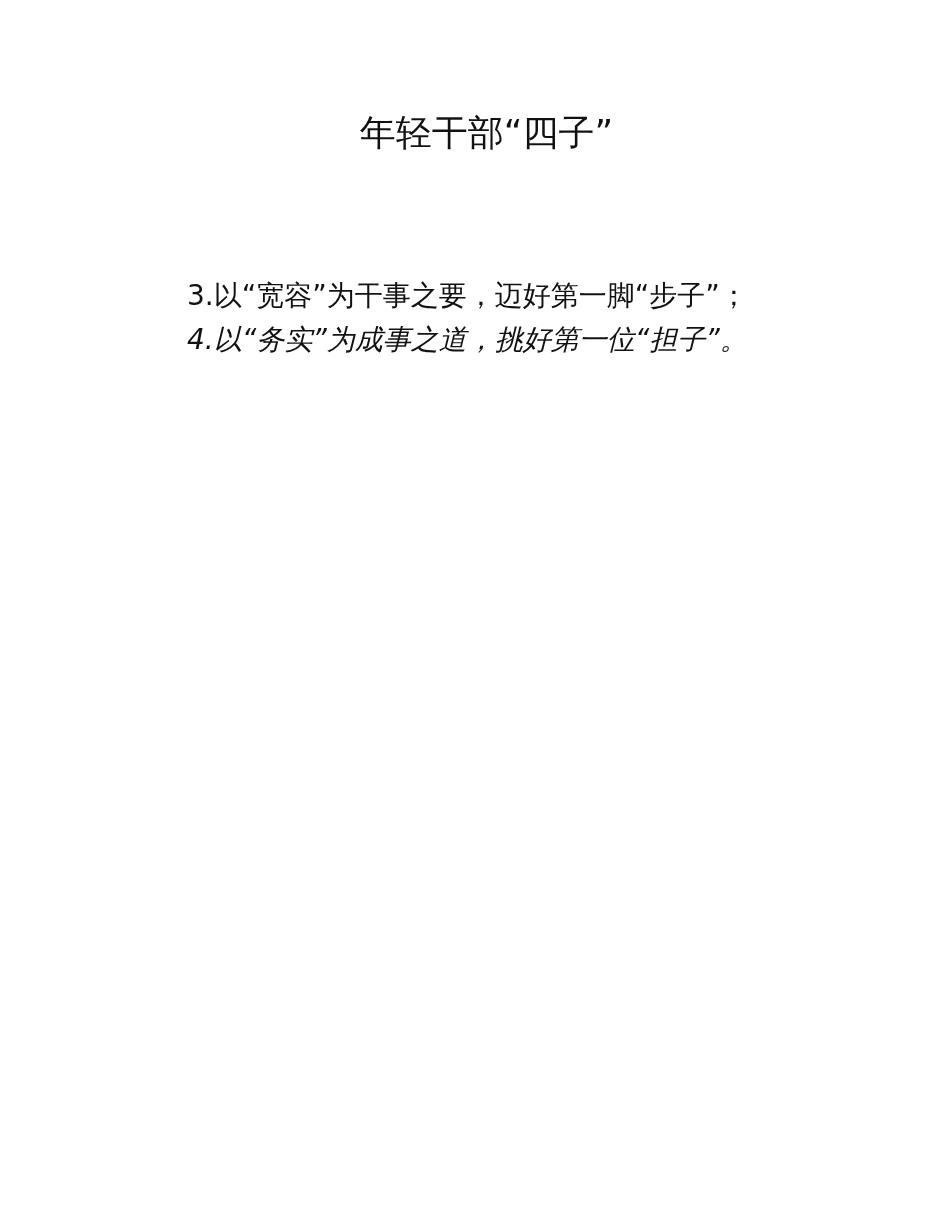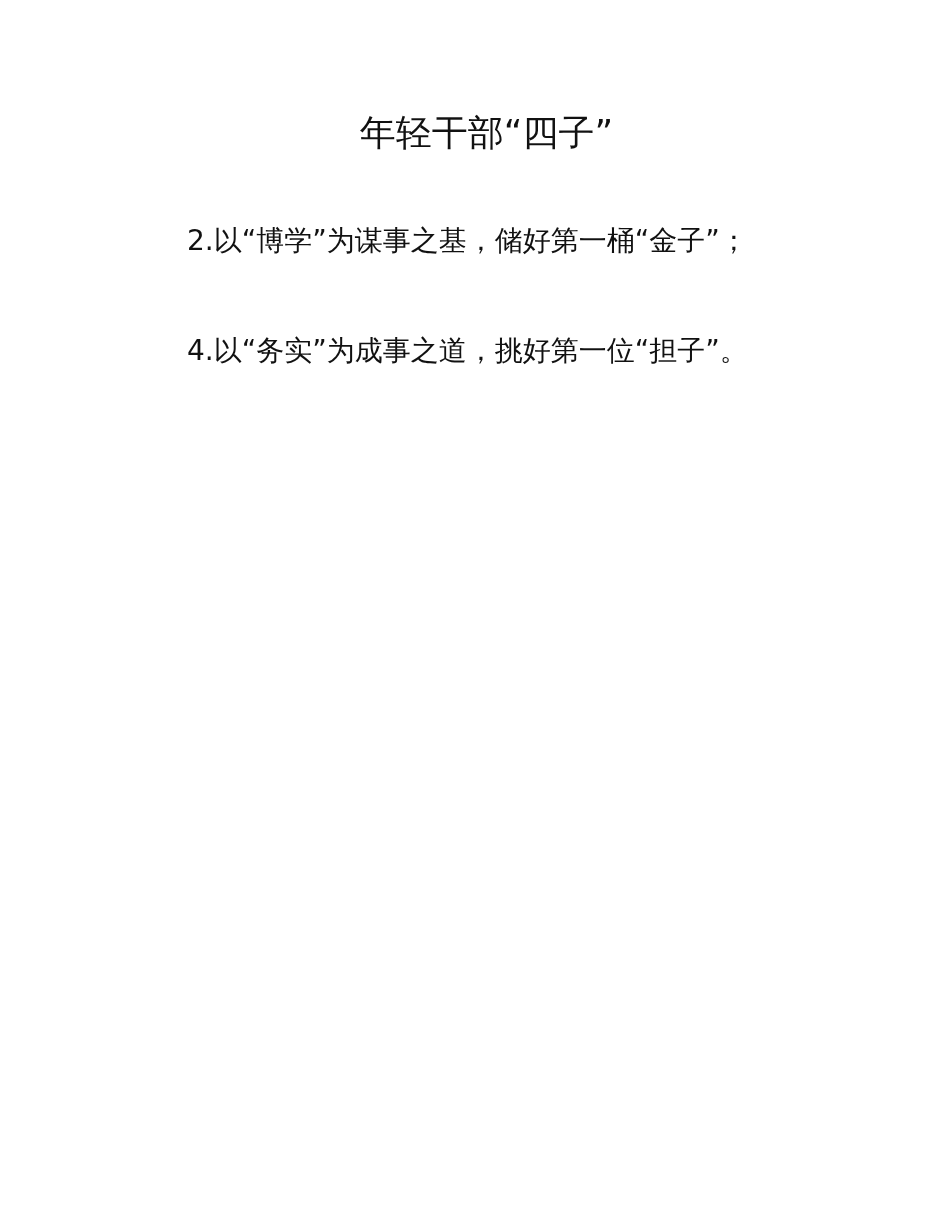--- a/index.html
+++ b/index.html
@@ -36,26 +36,26 @@
     margin: 0;
     font-size: 28px;
     font-weight: 400;
     line-height: 1.15;
     color: #111111;
     white-space: nowrap;
   }
   .doc-line.l1 { top: 171px; }
   .doc-line.l2 { top: 225px; }
   .doc-line.l3 { top: 280px; }
-  .doc-line.l4 { top: 335px; }
+  .doc-line.l4 { top: 324px; font-style: italic; }
 </style>
 </head>
 <body>
 
 <div class="page">
   <h1 class="doc-title">年轻干部“四子”</h1>
 
 
-  <p class="doc-line l2">2.以“博学”为谋事之基，储好第一桶“金子”；</p>
 
+  <p class="doc-line l3">3.以“宽容”为干事之要，迈好第一脚“步子”；</p>
 
   <p class="doc-line l4">4.以“务实”为成事之道，挑好第一位“担子”。</p>
 </div>
 
 </body></html>

